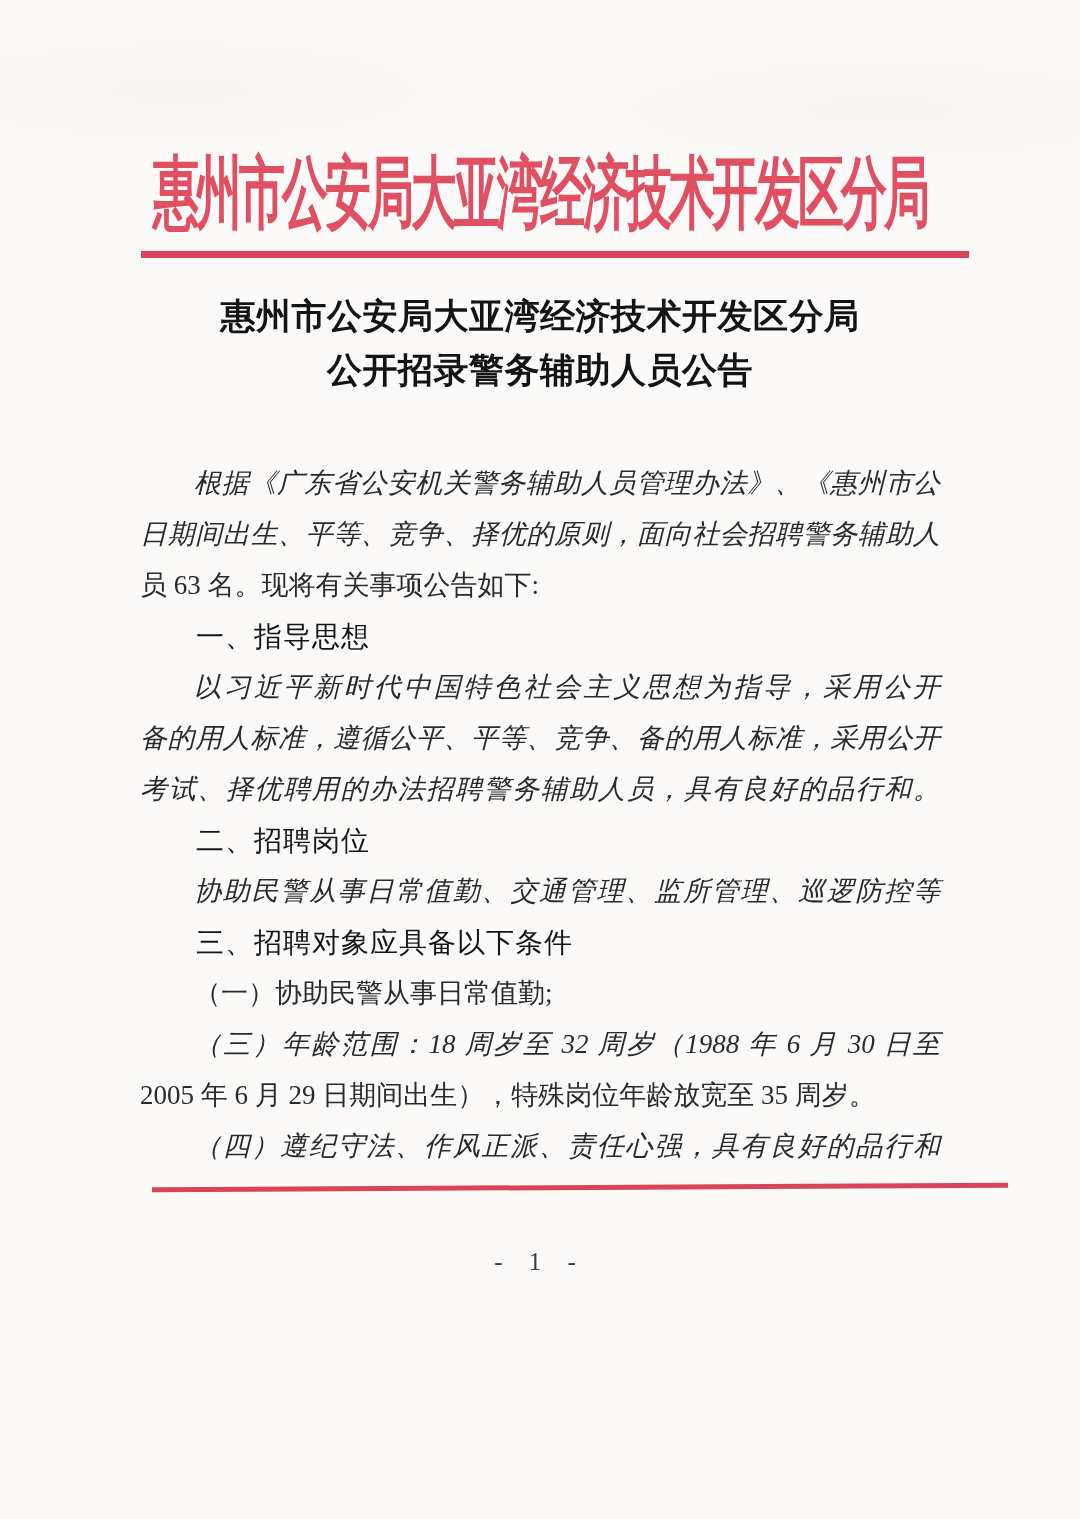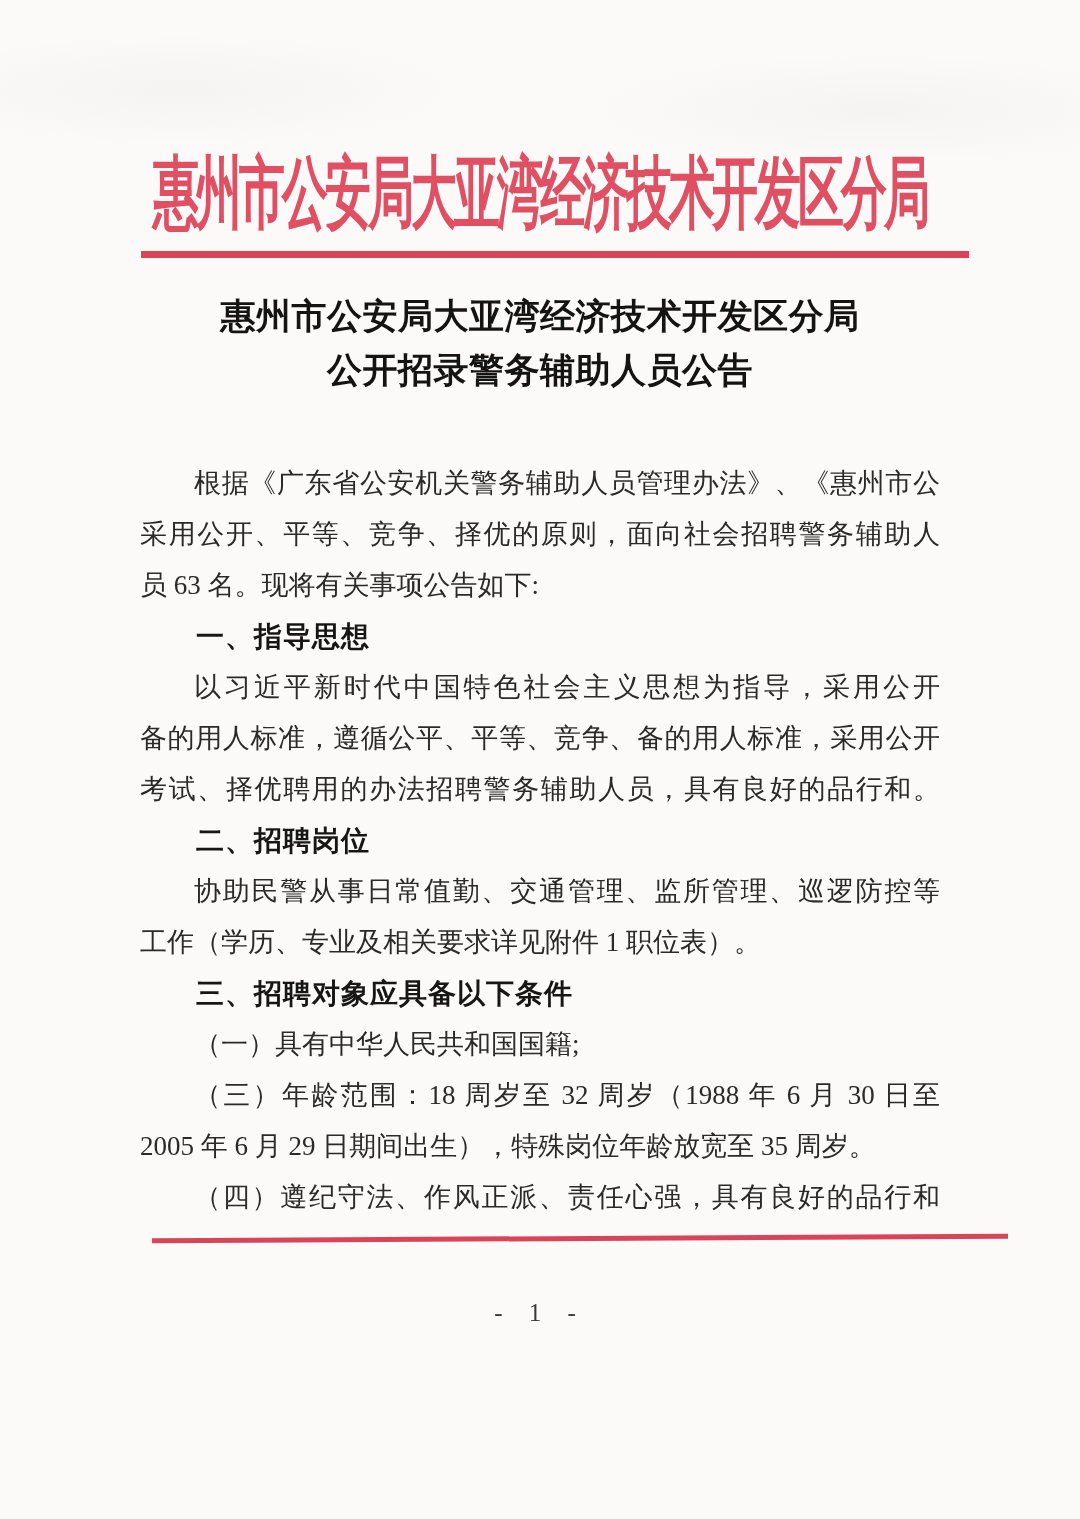--- a/index.html
+++ b/index.html
@@ -68,25 +68,25 @@
     width: 800px;
     margin: 60px auto 0;
   }
   .line {
     font-size: 27px;
     line-height: 51px;
     color: var(--ink);
     text-align: justify;
     white-space: nowrap;
   }
-  .line.stretch { text-align-last: justify; white-space: normal; }
+  .line.stretch { text-align-last: justify; white-space: normal; font-style: italic; }
   .line.indent { text-indent: 2em; }
   .line.heading {
     font-family: "Liberation Sans", "DejaVu Sans", sans-serif;
-    font-weight: 700;
+    font-weight: 400;
     font-size: 28px;
     color: #161616;
     letter-spacing: 1px;
   }
 
   
   .rule-bottom {
     width: 856px;
     height: 5px;
     margin: 13px auto 0;
@@ -112,31 +112,30 @@
 
 <div class="rule-top"></div>
 
 <div class="doc-title">
   <div>惠州市公安局大亚湾经济技术开发区分局</div>
   <div>公开招录警务辅助人员公告</div>
 </div>
 
 <div class="content">
     <div class="line indent stretch">根据《广东省公安机关警务辅助人员管理办法》、《惠州市公</div>
-    <div class="line stretch">采用公开、平等、竞争、择优的原则，面向社会招聘警务辅助人</div>
+    <div class="line stretch">日期间出生、平等、竞争、择优的原则，面向社会招聘警务辅助人</div>
     <div class="line">员 63 名。现将有关事项公告如下:</div>
     <div class="line heading indent">一、指导思想</div>
     <div class="line indent stretch">以习近平新时代中国特色社会主义思想为指导，采用公开</div>
     <div class="line stretch">备的用人标准，遵循公平、平等、竞争、备的用人标准，采用公开</div>
     <div class="line stretch">考试、择优聘用的办法招聘警务辅助人员，具有良好的品行和。</div>
     <div class="line heading indent">二、招聘岗位</div>
     <div class="line indent stretch">协助民警从事日常值勤、交通管理、监所管理、巡逻防控等</div>
-    <div class="line">工作（学历、专业及相关要求详见附件 1 职位表）。</div>
     <div class="line heading indent">三、招聘对象应具备以下条件</div>
-    <div class="line indent">（一）具有中华人民共和国国籍;</div>
+    <div class="line indent">（一）协助民警从事日常值勤;</div>
     <div class="line indent stretch">（三）年龄范围：18 周岁至 32 周岁（1988 年 6 月 30 日至</div>
     <div class="line">2005 年 6 月 29 日期间出生），特殊岗位年龄放宽至 35 周岁。</div>
     <div class="line indent stretch">（四）遵纪守法、作风正派、责任心强，具有良好的品行和</div>
   </div>
 
 <div class="rule-bottom"></div>
 
 <div class="page-number">- 1 -</div>
 
 </body></html>

